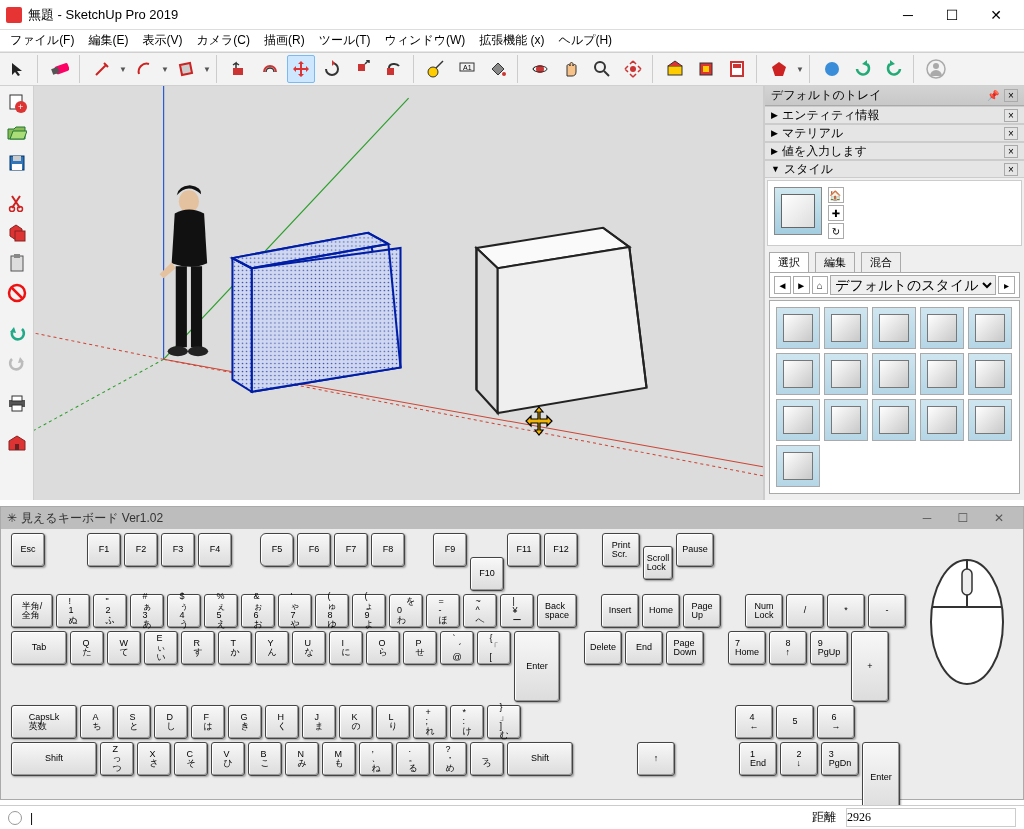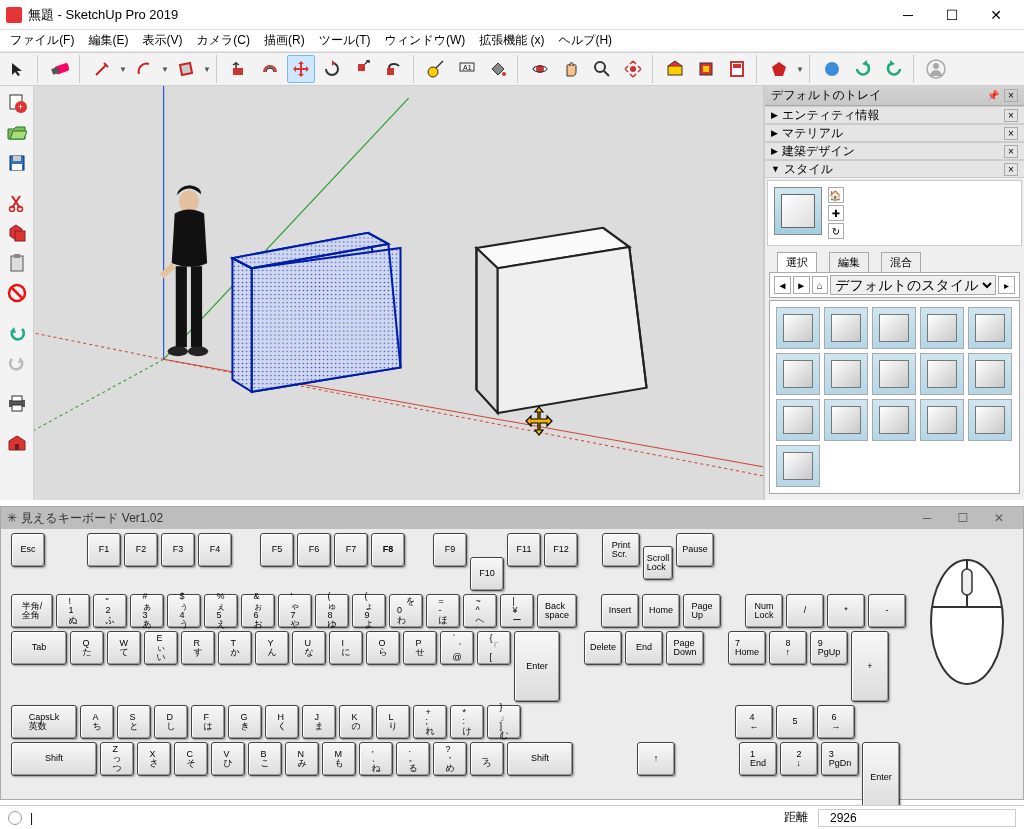--- a/index.html
+++ b/index.html
@@ -27,21 +27,21 @@
   .panel-head .arrow{font-size:9px;margin-right:4px;}
   .panel-head .x{margin-left:auto; font-size:10px; border:1px solid #aaa; width:14px; text-align:center;}
   .style-info { display:flex; gap:6px; padding:6px; background:#fff; border:1px solid #ccc; margin:2px;}
   .style-info .thumb { width:48px; height:48px; background:linear-gradient(#d0e8f0,#a3cde0); border:1px solid #888; position:relative;}
   .style-info .thumb::after{content:"";position:absolute;inset:6px;border:1px solid #666;background:linear-gradient(135deg,#fff,#ddd);}
   .style-info .txt { flex:1;}
   .style-info input{ width:100%; font-size:11px; border:1px solid #aaa; padding:1px; margin-bottom:2px;}
   .style-info .desc{font-size:10px;line-height:1.3;}
   .style-side{display:flex;flex-direction:column;gap:2px;}
   .style-side .sbtn{width:16px;height:16px;border:1px solid #aaa;font-size:10px;display:flex;align-items:center;justify-content:center;}
-  .tabs{display:flex;gap:12px;margin:4px 12px 0;}
+  .tabs{display:flex;gap:6px;margin:4px 4px 0;}
   .tabs .tab{padding:2px 8px;border:1px solid #aaa;border-bottom:none;background:#eee;font-size:11px;}
   .tabs .tab.active{background:#fff;}
   .styles-nav{display:flex;align-items:center;gap:2px;padding:2px 4px;background:#fff;border:1px solid #aaa;margin:0 4px;}
   .styles-nav .nbtn{width:18px;height:18px;border:1px solid #aaa;display:flex;align-items:center;justify-content:center;font-size:10px;}
   .styles-nav select{flex:1;font-size:14px;border:1px solid #aaa;}
   .style-grid{display:grid;grid-template-columns:repeat(5,44px);gap:4px;padding:6px;background:#fff;border:1px solid #aaa;margin:2px 4px;overflow:auto;}
   .style-grid .cell{width:44px;height:42px;border:1px solid #aaa;background:linear-gradient(#cfe6f0,#b5d6e6);position:relative;}
   .style-grid .cell::after{content:"";position:absolute;inset:6px 6px 6px 6px;border:1px solid #777;background:linear-gradient(135deg,#fff,#c8c8c8);}
   
   .kbd-win{position:absolute;left:0;top:506px;width:1024px;height:294px;background:#ececec;border:1px solid #aaa;}
@@ -51,21 +51,21 @@
   .kbd-title .wb{width:36px;text-align:center;font-size:12px;color:#555;}
   .kbd-menu{height:18px;padding:0 8px;font-size:12px;display:flex;align-items:center;}
   .kbd-body{padding:4px 10px 10px;}
   .krow{display:flex;gap:3px;margin-bottom:3px;}
   .key{height:34px;background:linear-gradient(#f8f8f8,#dcdcdc);border:1px solid #444;border-radius:3px;box-shadow:inset -1px -1px 0 #999,inset 1px 1px 0 #fff,1px 1px 2px rgba(0,0,0,.35);font-size:9px;display:flex;flex-direction:column;align-items:center;justify-content:center;line-height:1.05;cursor:default;}
   .key.red{background:linear-gradient(#ff4a3a,#d41202);color:#fff;}
   .status{position:absolute;left:0;bottom:0;right:0;height:24px;background:#fff;border-top:1px solid #ccc;display:flex;align-items:center;padding:0 8px;font-size:12px;}
   .status .circ{width:14px;height:14px;border:1px solid #999;border-radius:50%;margin-right:8px;}
   .status .sp{flex:1;}
   .status .label{margin-right:10px;}
-  .status input{width:198px;border:1px solid #ccc;padding:1px 11px;font-size:12px;}
+  .status input{width:170px;border:1px solid #ccc;padding:1px 0;font-size:12px;font-family:Liberation Serif, serif;}
   
   .vp-svg{position:absolute;inset:0;}
   .bluecube{stroke:#001da6;stroke-width:2;fill:url(#dots);}
   .whitecube{stroke:#222;stroke-width:2;fill:#efefef;}
   .move-cursor{position:absolute;left:488px;top:318px;font-size:26px;color:#000;}
 </style>
 </head>
 <body>
 
 <div class="titlebar">
@@ -399,21 +399,21 @@
         <span>エンティティ情報</span>
         <span class="x">×</span>
       </div>
     <div class="panel-head">
         <span class="arrow">▶</span>
         <span>マテリアル</span>
         <span class="x">×</span>
       </div>
     <div class="panel-head">
         <span class="arrow">▶</span>
-        <span>建築デザイン</span>
+        <span>値を入力します</span>
         <span class="x">×</span>
       </div>
     <div class="panel-head">
         <span class="arrow">▼</span>
         <span>スタイル</span>
         <span class="x">×</span>
       </div>
 
     <div class="style-info">
       <div class="thumb"></div>
@@ -474,24 +474,24 @@
   <div class="kbd-body">
 
     <div class="krow" id="frow">
         <div class="key" style="width: 34px;">Esc</div>
         <div style="width: 36px;"></div>
         <div class="key" style="width: 34px;">F1</div>
         <div class="key" style="width: 34px;">F2</div>
         <div class="key" style="width: 34px;">F3</div>
         <div class="key" style="width: 34px;">F4</div>
         <div style="width: 22px;"></div>
-        <div class="key" style="width: 34px;">F5</div>
+        <div class="key" style="width: 34px; border-radius: 6px;">F5</div>
         <div class="key" style="width: 34px;">F6</div>
         <div class="key" style="width: 34px;">F7</div>
-        <div class="key" style="width: 34px; font-weight: bold;">F8</div>
+        <div class="key" style="width: 34px;">F8</div>
         <div style="width: 22px;"></div>
         <div class="key" style="width: 34px;">F9</div>
         <div class="key" style="width: 34px; margin-top: 24px;">F10</div>
         <div class="key" style="width: 34px;">F11</div>
         <div class="key" style="width: 34px;">F12</div>
         <div style="width: 18px;"></div>
         <div class="key" style="width: 38px;">Print<br>Scr.</div>
         <div class="key" style="width: 30px; margin-top: 13px;">Scroll<br>Lock</div>
         <div class="key" style="width: 38px;">Pause</div>
       </div>

